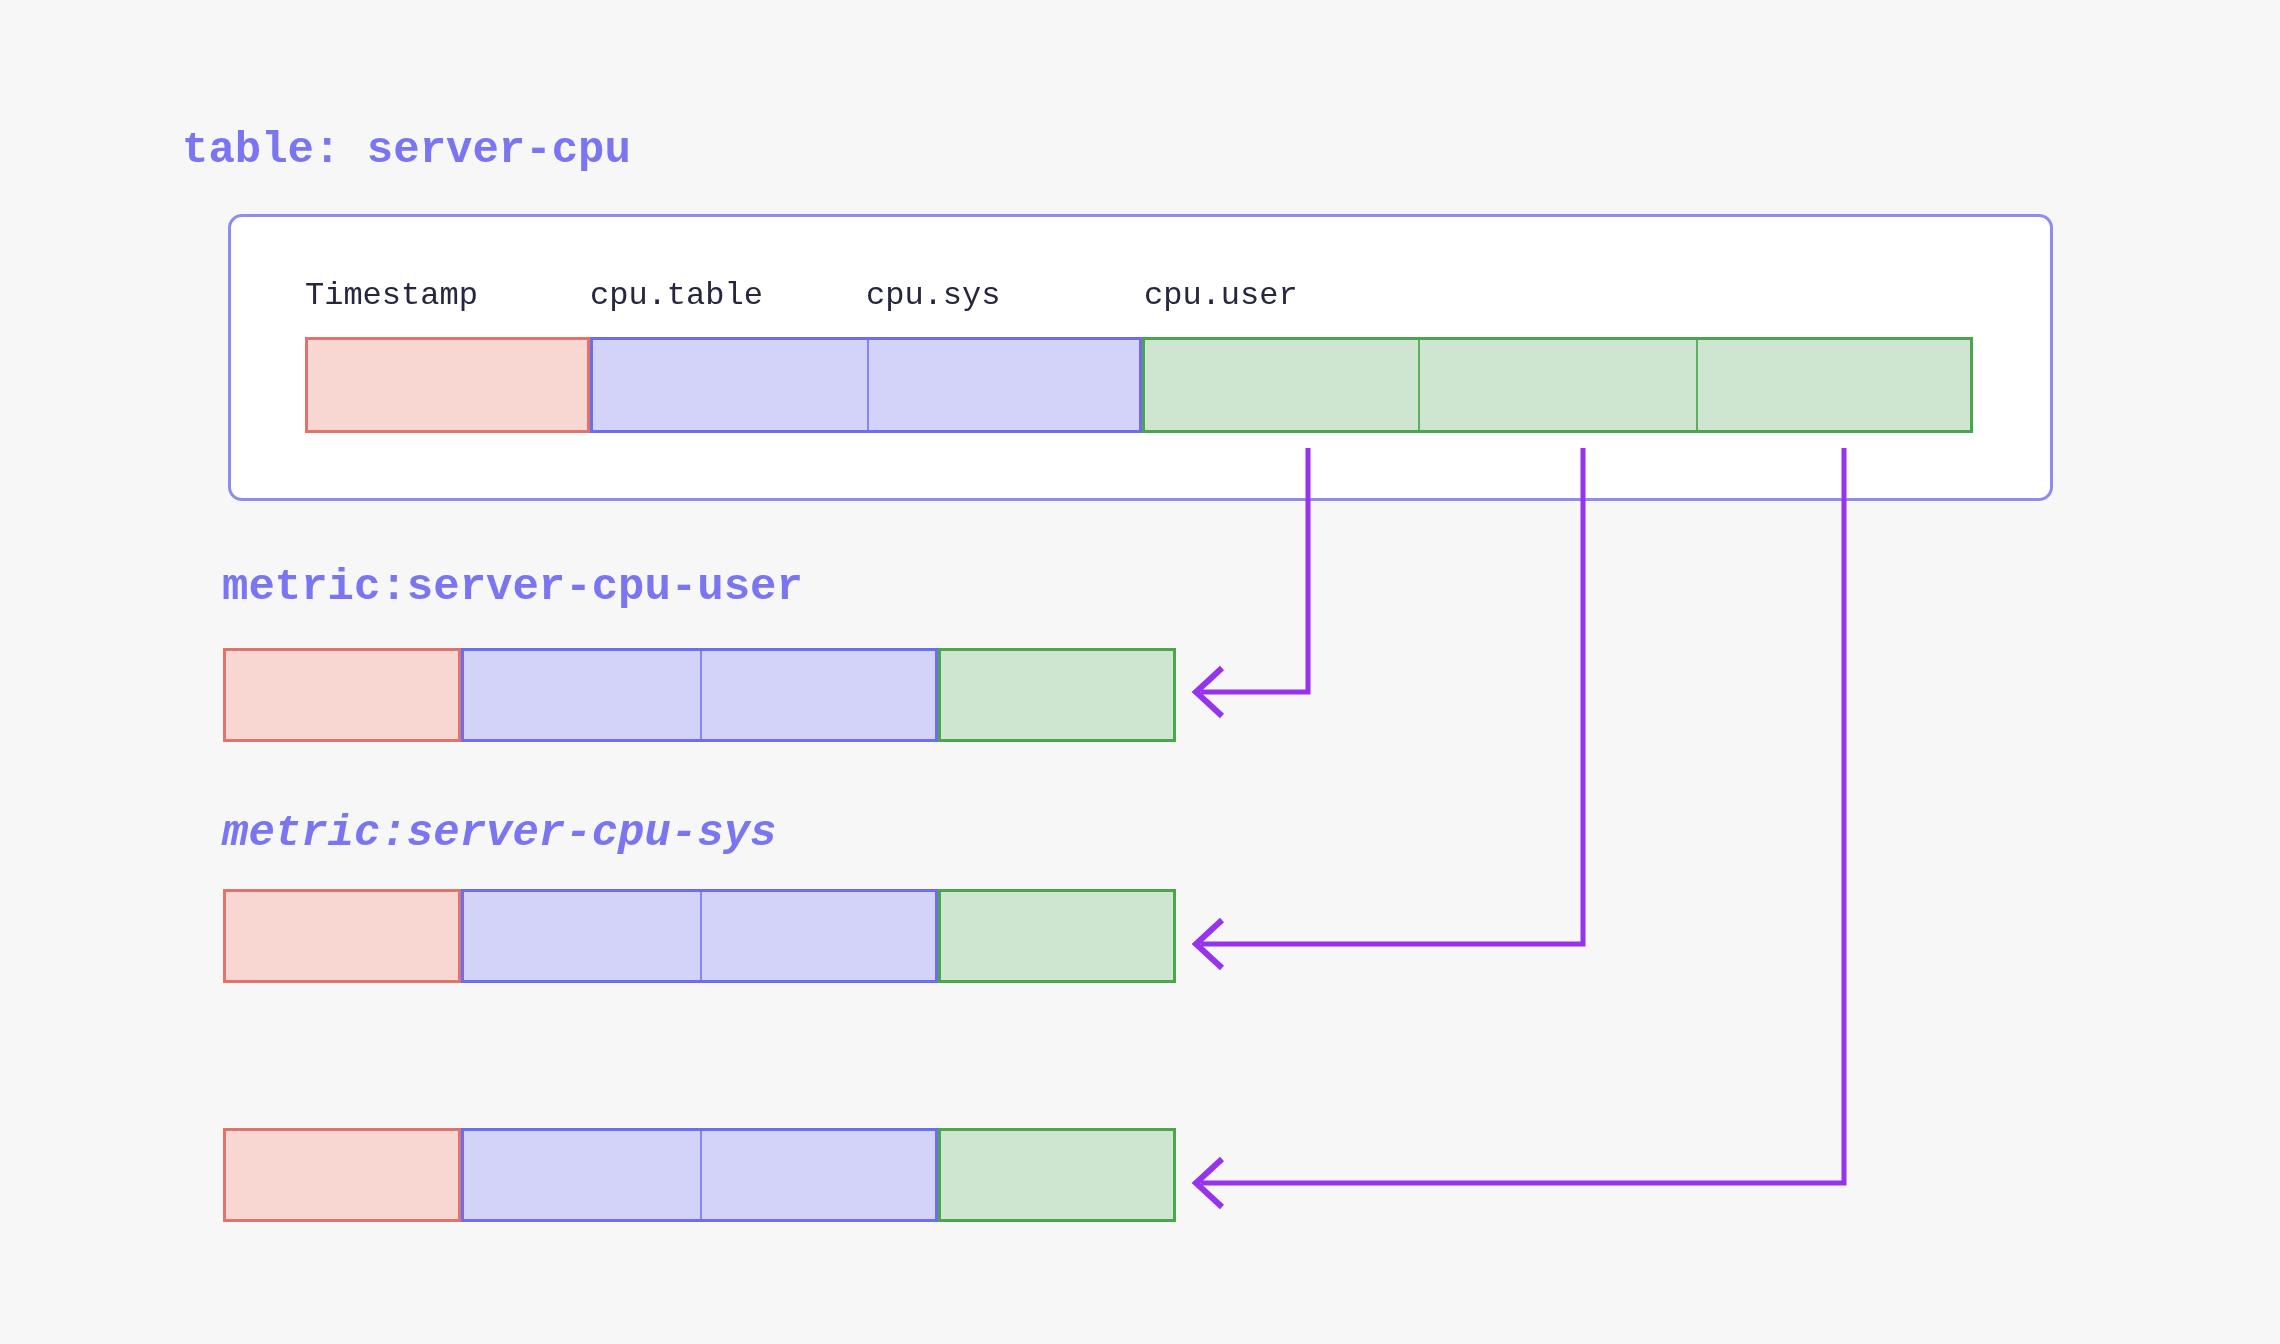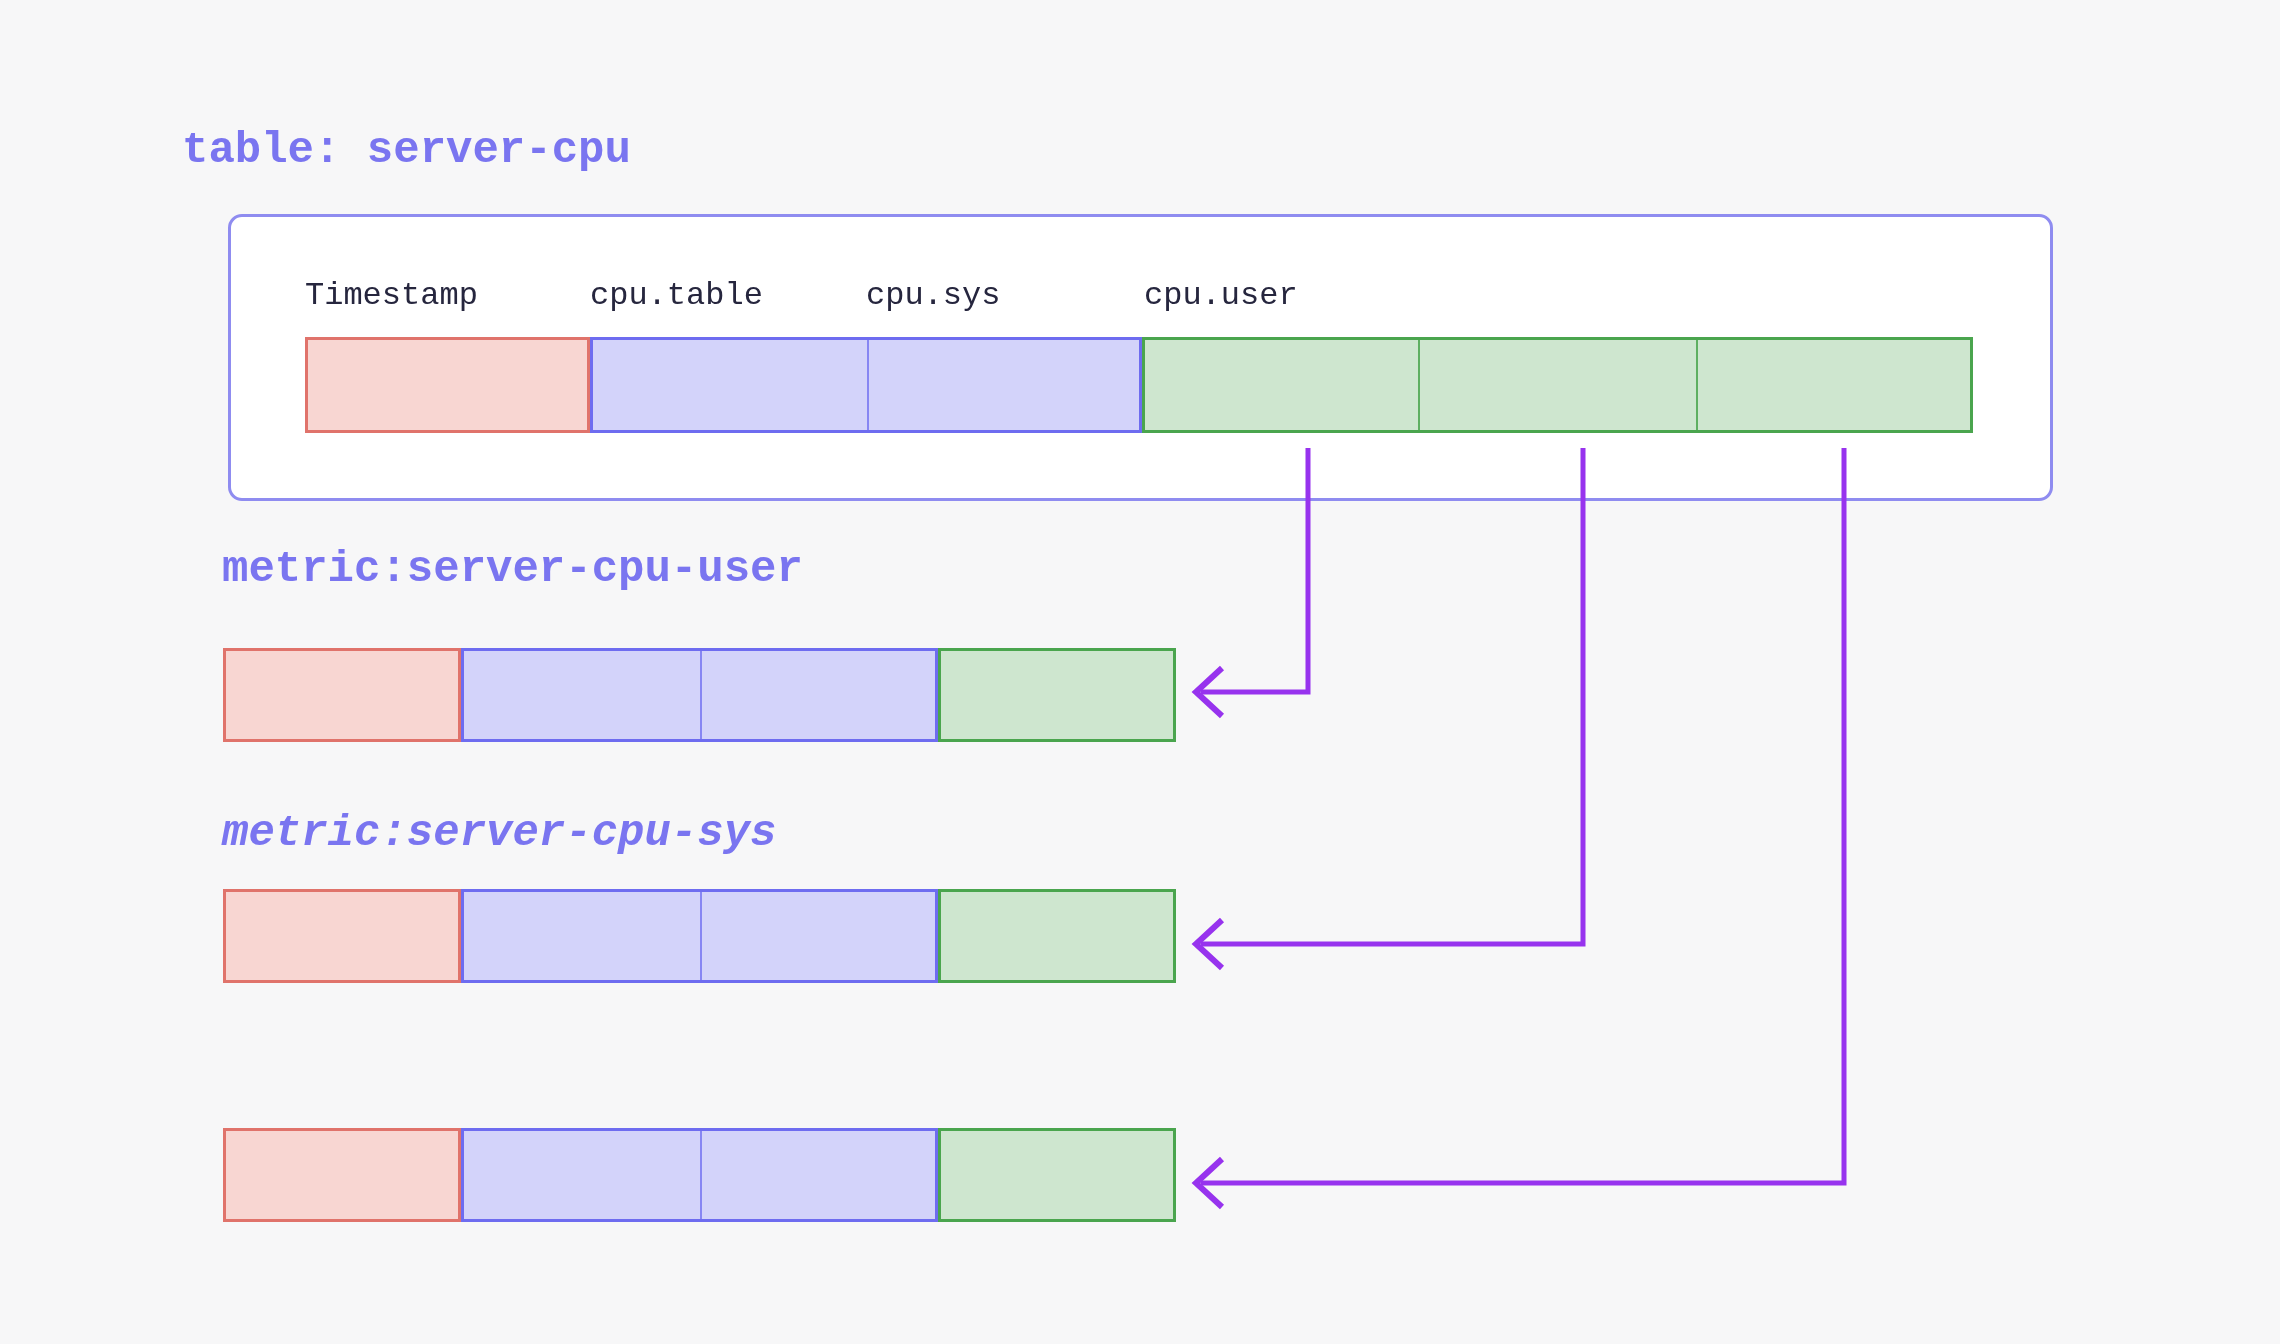--- a/index.html
+++ b/index.html
@@ -163,21 +163,21 @@
     <div class="cg pink tw-ts"></div>
     <div class="cg lav tw-lab">
       <div class="divider" style="left:274px;"></div>
     </div>
     <div class="cg grn tw-grn">
       <div class="divider" style="left:273px;"></div>
       <div class="divider" style="left:551px;"></div>
     </div>
   </div>
 
-  <div class="metric-title" style="top:546px;">metric:server-cpu-user</div>
+  <div class="metric-title" style="top:564px;">metric:server-cpu-user</div>
   <div class="metric-row" style="top:648px;">
     <div class="cg pink mw-ts"></div>
     <div class="cg lav mw-lab">
       <div class="divider" style="left:236px;"></div>
     </div>
     <div class="cg grn mw-val"></div>
   </div>
 
   <div class="metric-title" style="top:810px;font-style:italic;">metric:server-cpu-sys</div>
   <div class="metric-row" style="top:889px;">

